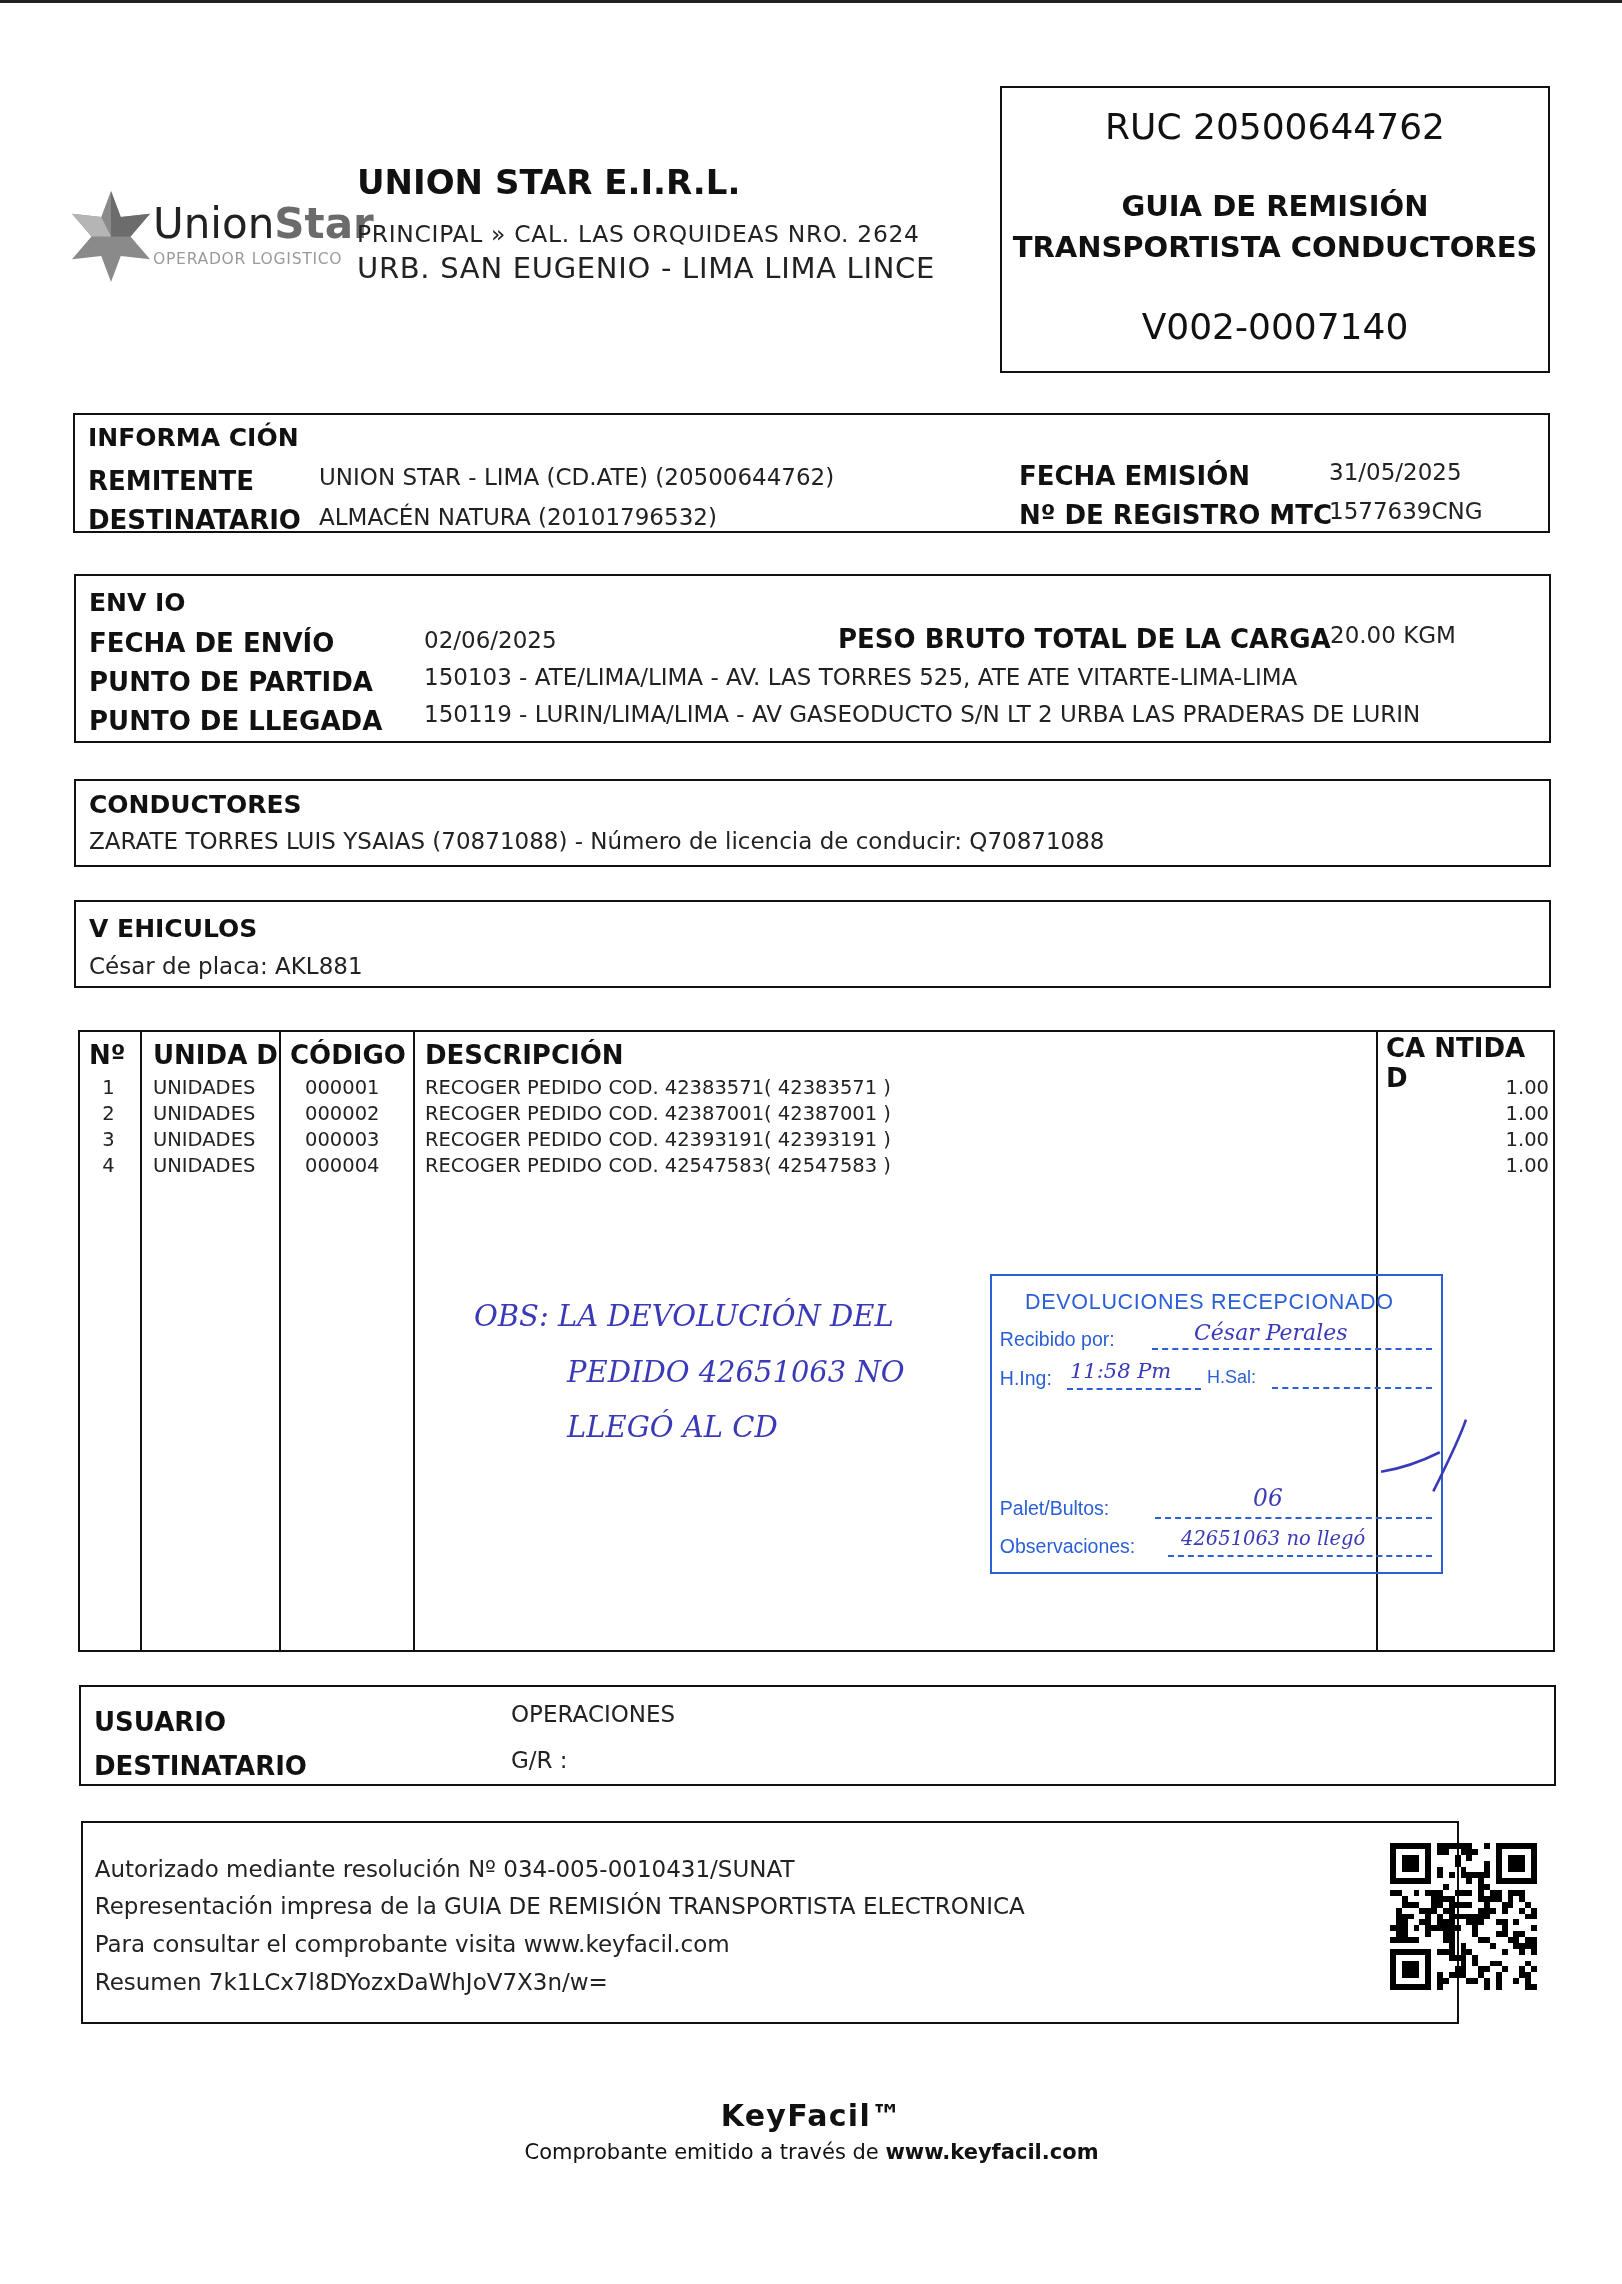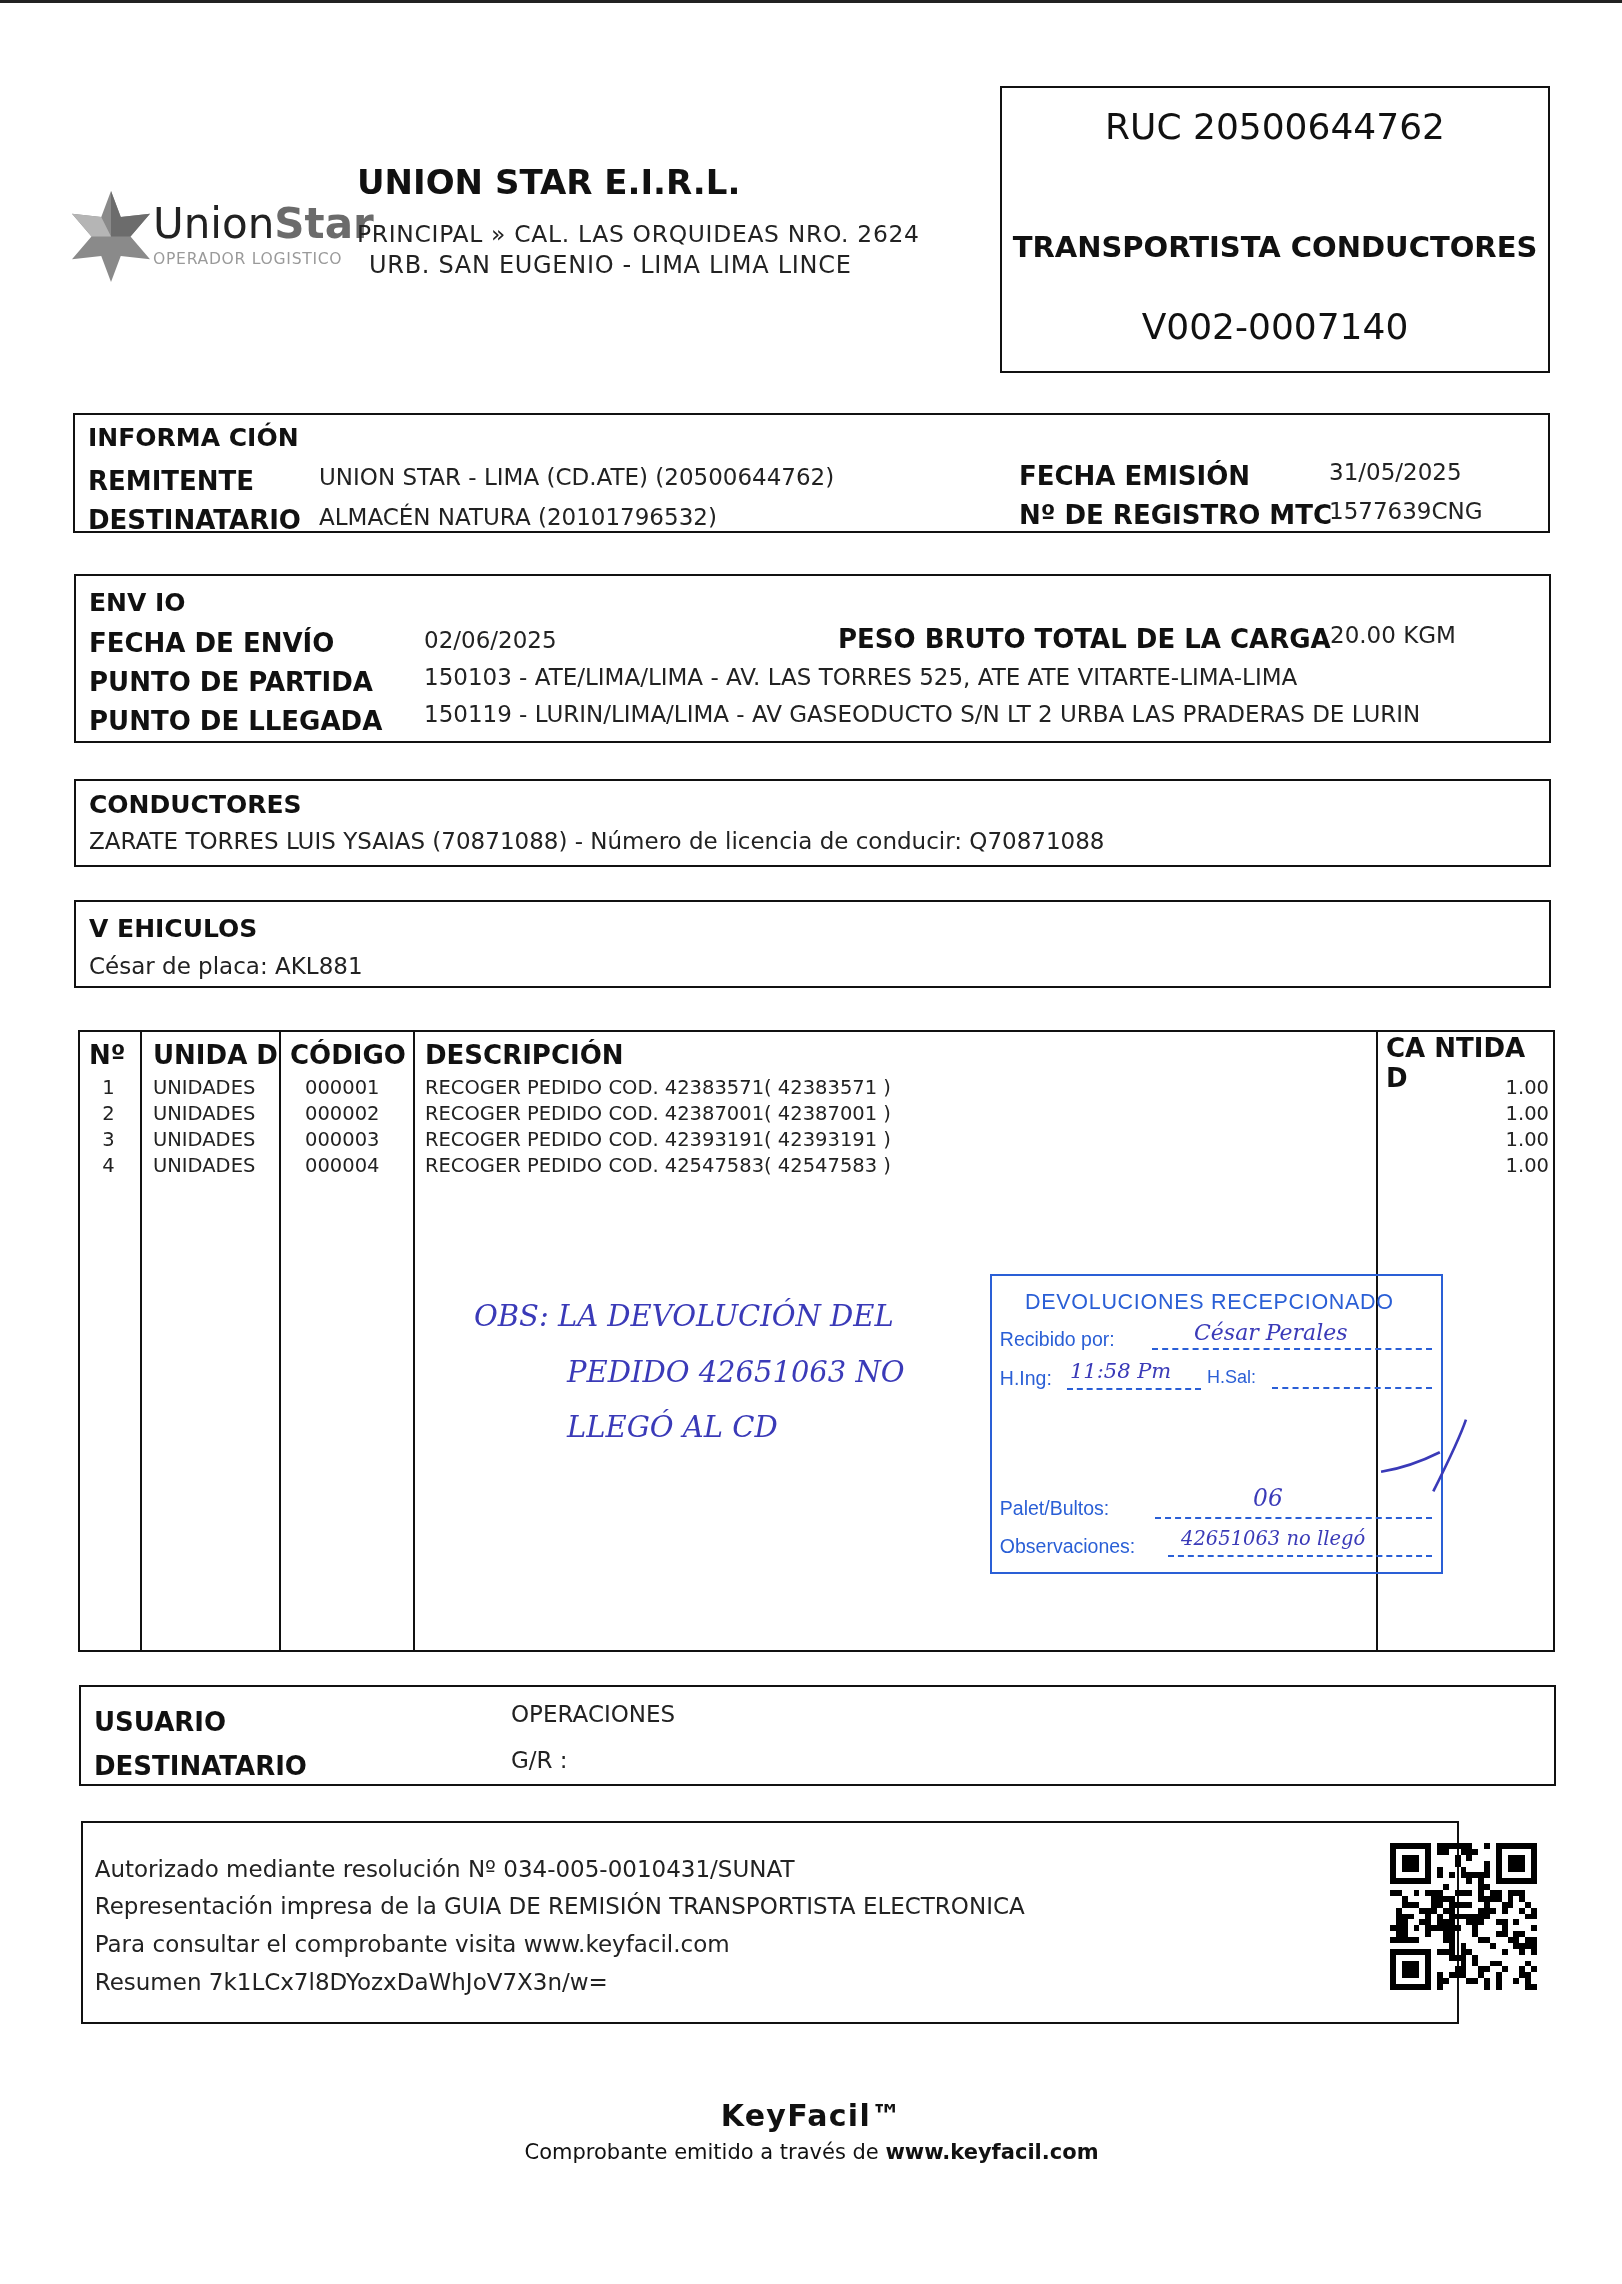--- a/index.html
+++ b/index.html
@@ -14,21 +14,21 @@
   .sec-title { font-weight: bold; font-size: 25px; }
   .top-edge { position:absolute; left:0; top:0; width:1623px; height:2.6px; background:#222; }
 
   
   #logo { left: 72px; top: 186px; width: 274px; height: 98px; }
   .logo-text { position:absolute; left:81px; top:13px; font-size:42px; color:#222; font-family:"DejaVu Sans", sans-serif; }
   .logo-text b { color:#6b6b6b; font-weight:bold; }
   .logo-sub { position:absolute; left:81px; top:64px; font-size:15.6px; color:#9a9a9a; letter-spacing:0.7px; }
   #company-name { left: 357px; top: 162px; font-size: 34px; font-weight: bold; }
   #addr1 { left: 357px; top: 220px; font-size: 23.4px; color:#222; letter-spacing:0.7px; }
-  #addr2 { left: 357px; top: 251px; font-size: 24px; color:#222; letter-spacing:0.7px;margin-left:12px; }
+  #addr2 { left: 357px; top: 251px; font-size: 29px; color:#222; letter-spacing:0.7px; }
 
   #ruc-box { left: 1000px; top: 86px; width: 550px; height: 287px; text-align:center; }
   #ruc { position:absolute; left:0; right:0; top:18px; font-size:36px; }
   #doc-title1 { position:absolute; left:0; right:0; top:101px; font-size:29px; font-weight:bold; }
   #doc-title2 { position:absolute; left:0; right:0; top:142px; font-size:29px; font-weight:bold; }
   #serie { position:absolute; left:0; right:0; top:218px; font-size:36px; }
 
   
   .hand { color:#3a3ab8; font-family:"DejaVu Serif", serif; font-style: italic; }
 
@@ -59,20 +59,21 @@
   <div class="logo-text"><span>Union</span><b>Star</b></div>
   <div class="logo-sub">OPERADOR LOGISTICO</div>
 </div>
 
 <div id="company-name" class="abs">UNION STAR E.I.R.L.</div>
 <div id="addr1" class="abs">PRINCIPAL » CAL. LAS ORQUIDEAS NRO. 2624</div>
 <div id="addr2" class="abs">URB. SAN EUGENIO - LIMA LIMA LINCE</div>
 
 <div id="ruc-box" class="box">
   <div id="ruc">RUC 20500644762</div>
+  <div id="doc-title1">GUIA DE REMISIÓN</div>
   <div id="doc-title2">TRANSPORTISTA CONDUCTORES</div>
   <div id="serie">V002-0007140</div>
 </div>
 
 <div class="box" style="left:73px;top:413px;width:1477px;height:120px;">
   <div class="abs sec-title" style="left:13px;top:7.8px">INFORMA CIÓN</div>
   <div class="abs lbl" style="left:13px;top:51px">REMITENTE</div>
   <div class="abs val" style="left:244px;top:49px">UNION STAR - LIMA (CD.ATE) (20500644762)</div>
   <div class="abs lbl" style="left:13px;top:90px">DESTINATARIO</div>
   <div class="abs val" style="left:244px;top:89px">ALMACÉN NATURA (20101796532)</div>

